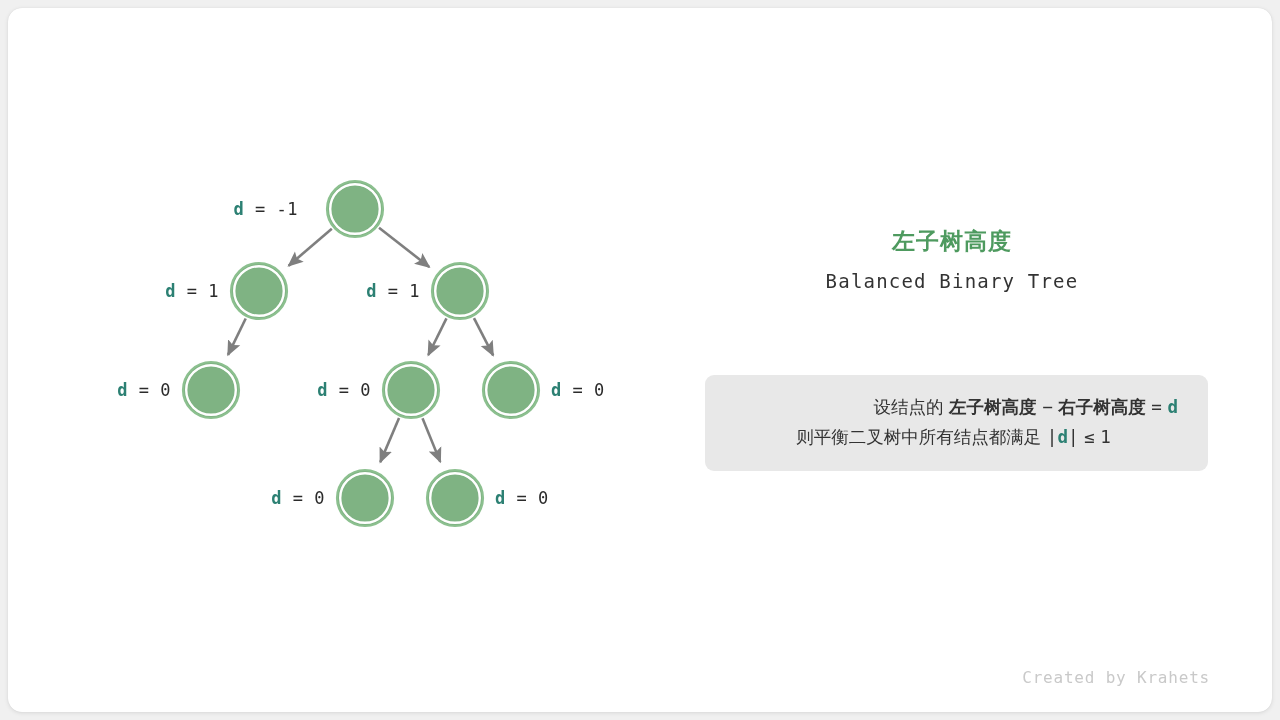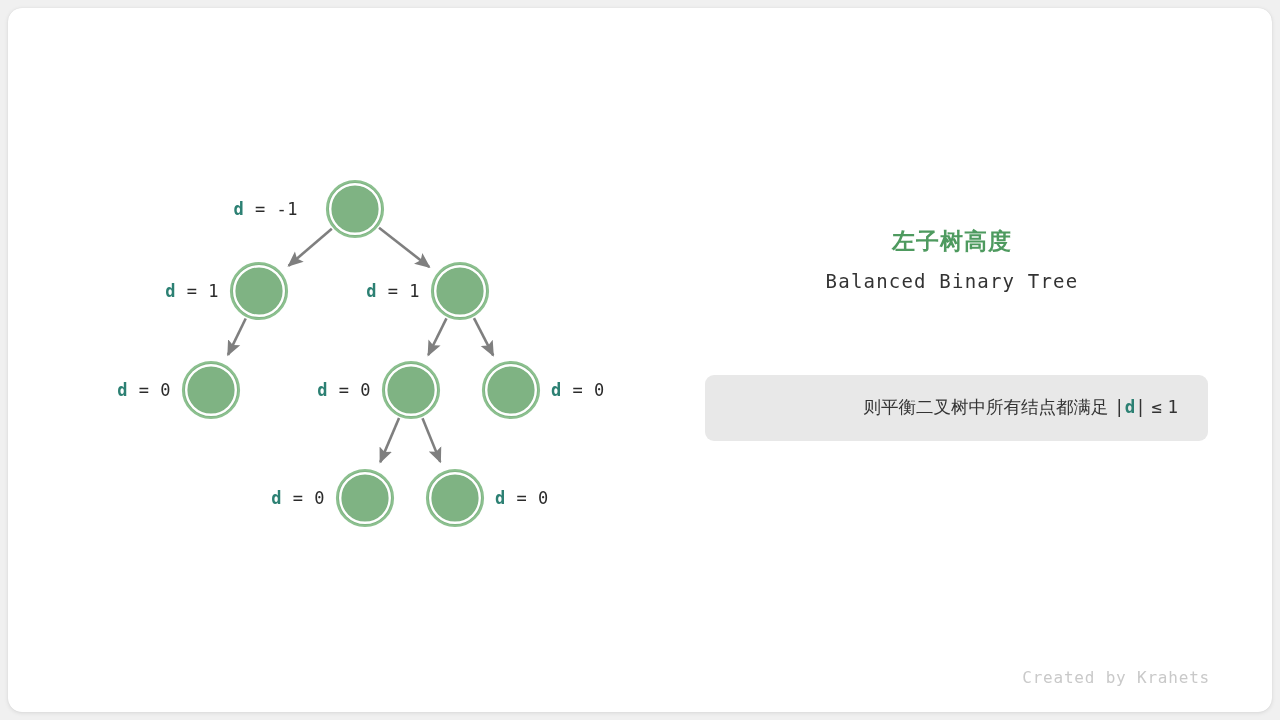--- a/index.html
+++ b/index.html
@@ -76,21 +76,21 @@
     padding: 17px 24px 19px 24px;
   }
   .info-line {
     font-family: "DejaVu Sans", sans-serif;
     font-size: 17.5px;
     color: #333333;
     line-height: 30px;
     white-space: nowrap;
   }
   .info-line.l1 { text-align: right; padding-right: 6px; }
-  .info-line.l2 { text-align: right; padding-right: 6px; }
+  .info-line.l2 { text-align: center; padding-right: 6px; }
   .info-line .bold { font-weight: bold; }
   .info-line .dv {
     color: #2c8073;
     font-weight: bold;
     font-family: "DejaVu Sans Mono", monospace;
   }
   .info-line .mono {
     font-family: "DejaVu Sans Mono", monospace;
   }
   #credit {
@@ -177,20 +177,28 @@
       <div class="node-label label-left" style="top: 490px; left: 317px;"><span class="dv">d</span><span> = 0</span></div>
       <div class="node-label label-right" style="top: 490px; left: 487px;"><span class="dv">d</span><span> = 0</span></div>
     </div>
 
   <div id="legend">
     <div id="legend-title">左子树高度</div>
     <div id="legend-subtitle">Balanced Binary Tree</div>
   </div>
 
   <div id="info-box">
+    <div class="info-line l1">
+      <span>设结点的</span>
+      <span class="bold">左子树高度</span>
+      <span class="mono">−</span>
+      <span class="bold">右子树高度</span>
+      <span class="mono">=</span>
+      <span class="dv">d</span>
+    </div>
     <div class="info-line l2">
       <span>则平衡二叉树中所有结点都满足</span>
       <span class="mono">|</span><span class="dv">d</span><span class="mono">|</span>
       <span class="mono">≤</span>
       <span class="mono">1</span>
     </div>
   </div>
 
   <div id="credit">Created by Krahets</div>
 

